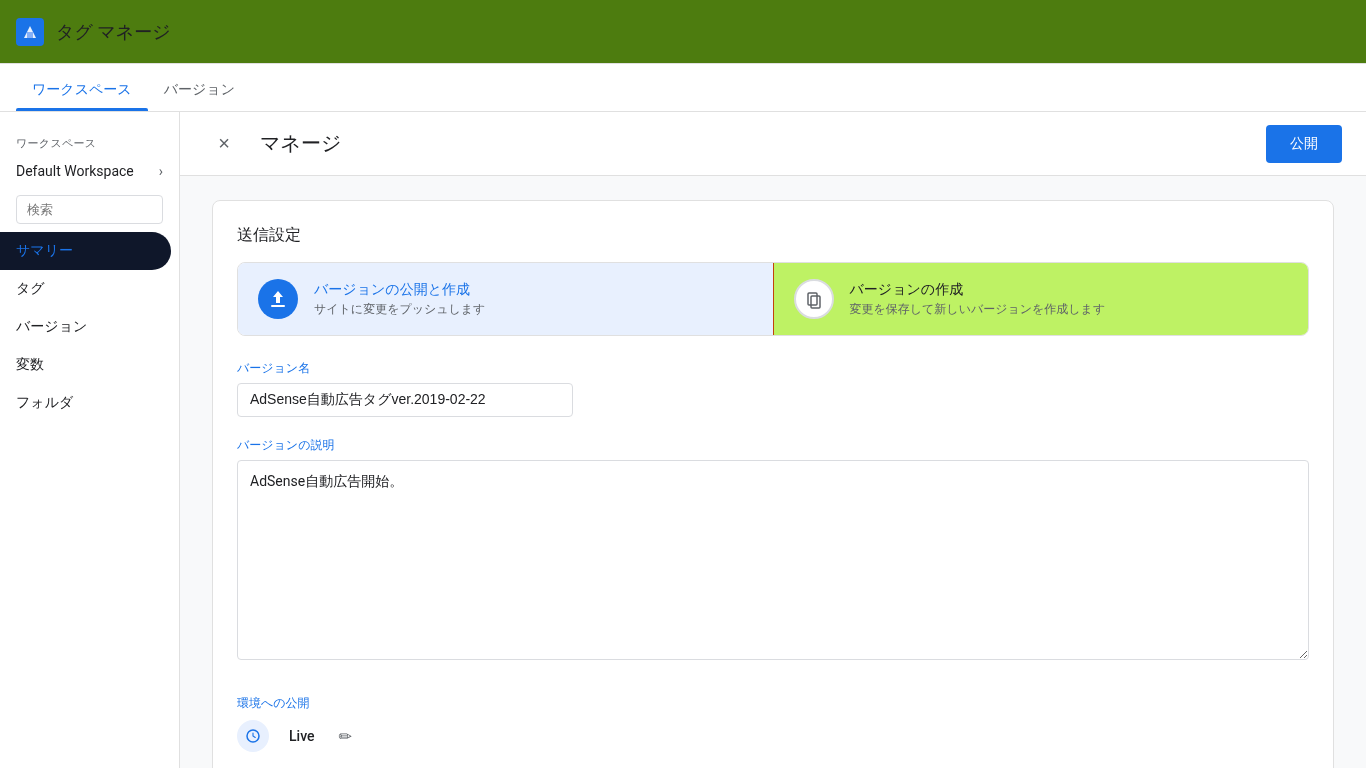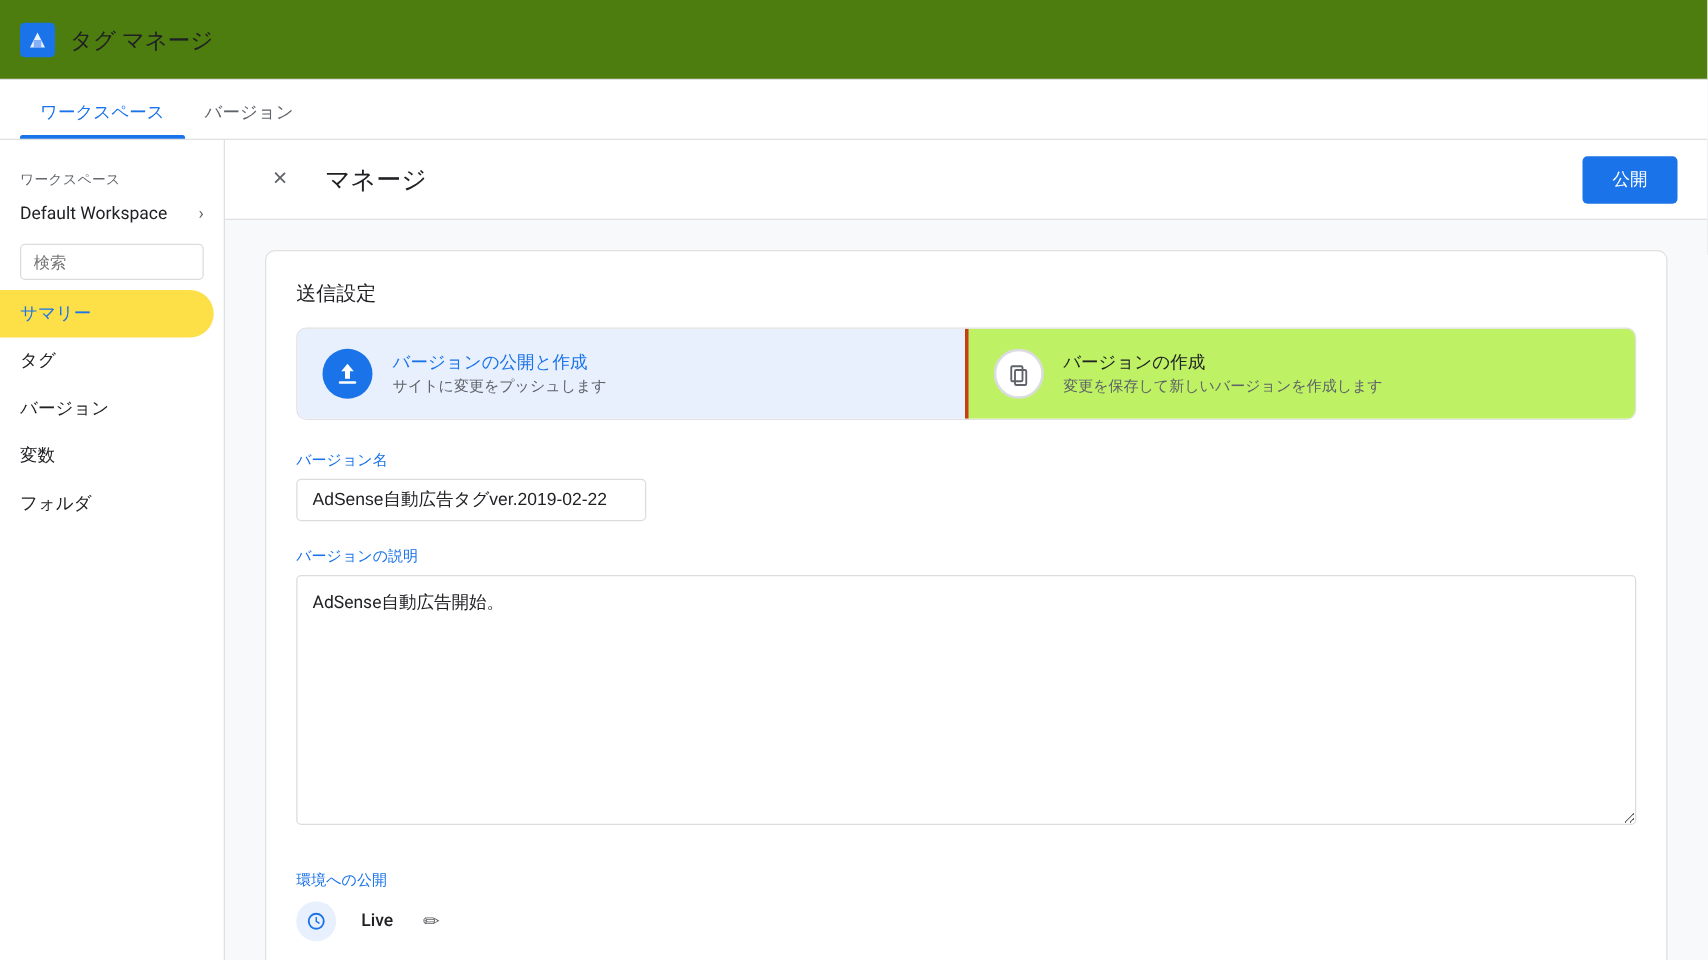--- a/index.html
+++ b/index.html
@@ -131,21 +131,21 @@
     .sidebar-nav-item {
       padding: 10px 16px;
       cursor: pointer;
       font-size: 14px;
       color: #202124;
       border-radius: 0 24px 24px 0;
       margin-right: 8px;
     }
 
     .sidebar-nav-item.active {
-      background: #fde047;
+      background: #0f172a;
       color: #1a73e8;
       font-weight: 500;
     }
 
     
     .content-area {
       flex: 1;
       overflow-y: auto;
       background: #f1f3f4;
       position: relative;
@@ -251,21 +251,21 @@
       display: flex;
       align-items: center;
       padding: 16px 20px;
       cursor: pointer;
       border: none;
       background: #bef264;
       text-align: left;
     }
 
     .submit-option:first-child {
-      border-right: 3px solid #c2410c;
+      border-right: 1px solid #c2410c;
     }
 
     .submit-option.selected {
       background: #e8f0fe;
     }
 
     .submit-option-icon {
       width: 40px;
       height: 40px;
       border-radius: 50%;
@@ -306,21 +306,21 @@
 
     
     .form-label {
       font-size: 12px;
       color: #1a73e8;
       margin-bottom: 6px;
       display: block;
     }
 
     .form-input {
-      width: 280px;
+      width: 336px;
       padding: 8px 12px;
       border: 1px solid #dadce0;
       border-radius: 4px;
       font-size: 14px;
       color: #202124;
       outline: none;
       margin-bottom: 20px;
     }
 
     .form-textarea {

